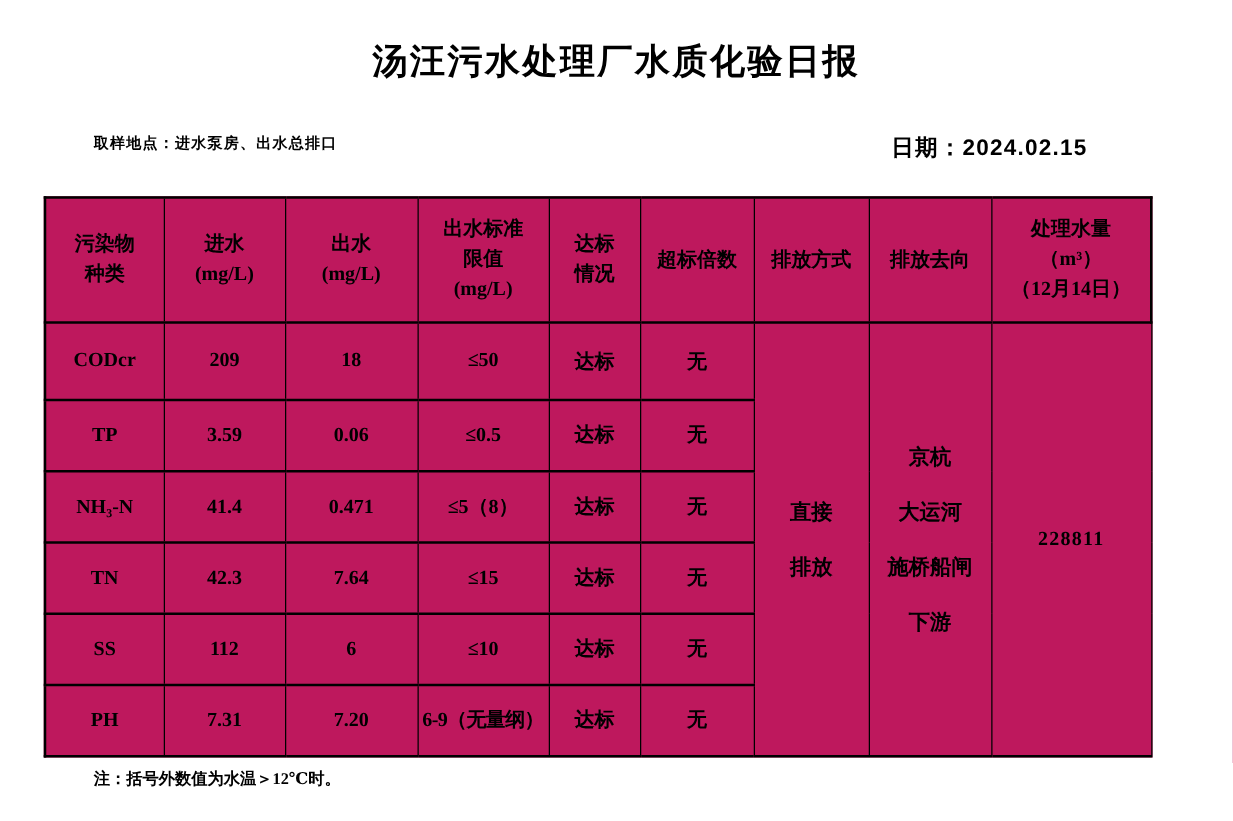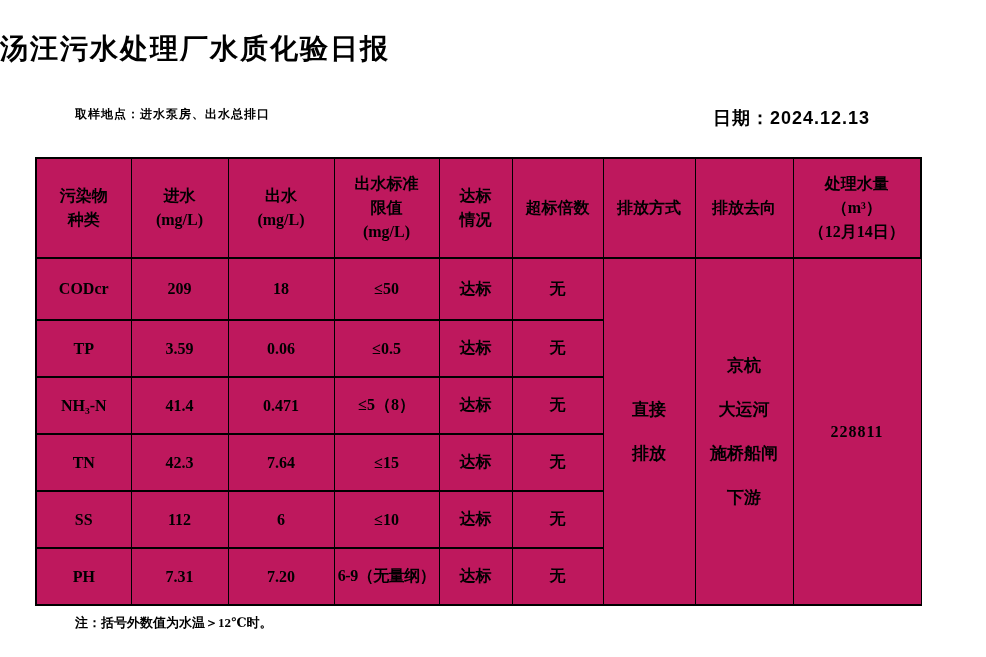--- a/index.html
+++ b/index.html
@@ -8,20 +8,21 @@
     background: #ffffff;
     font-family: "Liberation Serif", "DejaVu Serif", serif;
     color: #000000;
     position: relative;
     overflow: hidden;
   }
   .page { position: relative; width: 986px; height: 657px; background: #ffffff; }
 
   .report-title {
     position: absolute; top: 30px; left: 0; width: 100%;
+    text-align: center;
     font-family: "Liberation Sans", "DejaVu Sans", sans-serif;
     font-size: 28px; font-weight: bold; letter-spacing: 2px;
   }
 
   .meta-sampling {
     position: absolute; top: 106px; left: 75px;
     font-family: "Liberation Sans", "DejaVu Sans", sans-serif;
     font-size: 12px; font-weight: bold; letter-spacing: 1px;
   }
   .meta-date {
@@ -71,21 +72,21 @@
   }
 </style>
 </head>
 <body>
 
 <div class="page">
 
   <div class="report-title">汤汪污水处理厂水质化验日报</div>
 
   <div class="meta-sampling">取样地点：进水泵房、出水总排口</div>
-  <div class="meta-date">日期：2024.12.13</div>
+  <div class="meta-date">日期：2024.02.15</div>
 
   <table class="report">
     <colgroup>
       <col style="width:95px">
         <col style="width:97px">
         <col style="width:106px">
       <col style="width:105px">
         <col style="width:73px">
         <col style="width:91px">
       <col style="width:92px">

